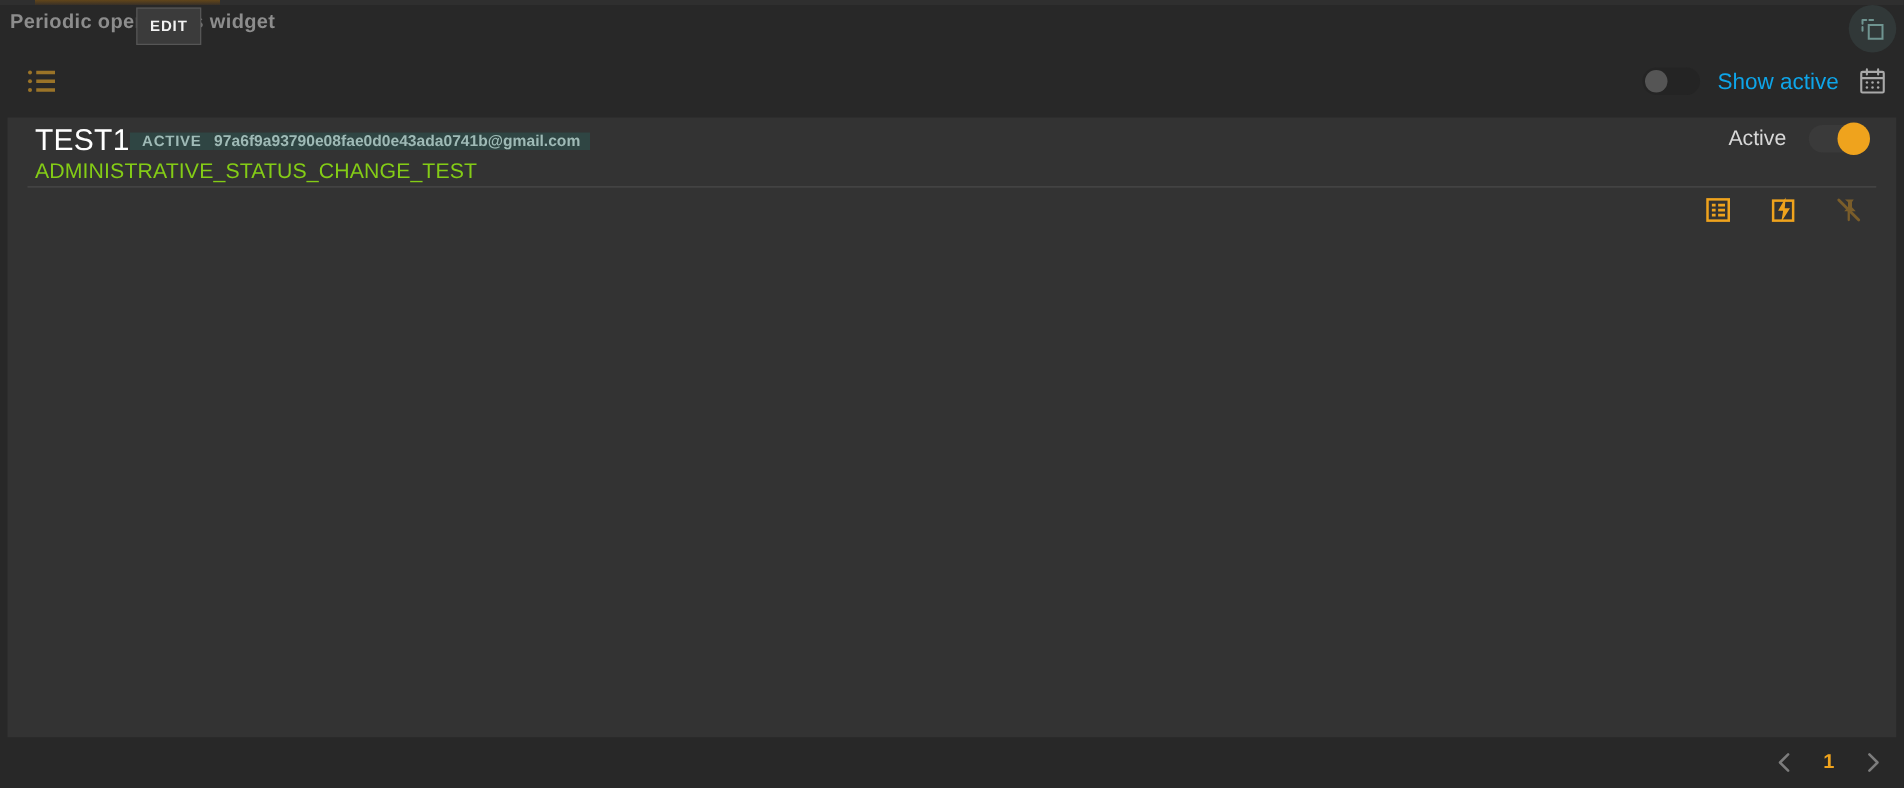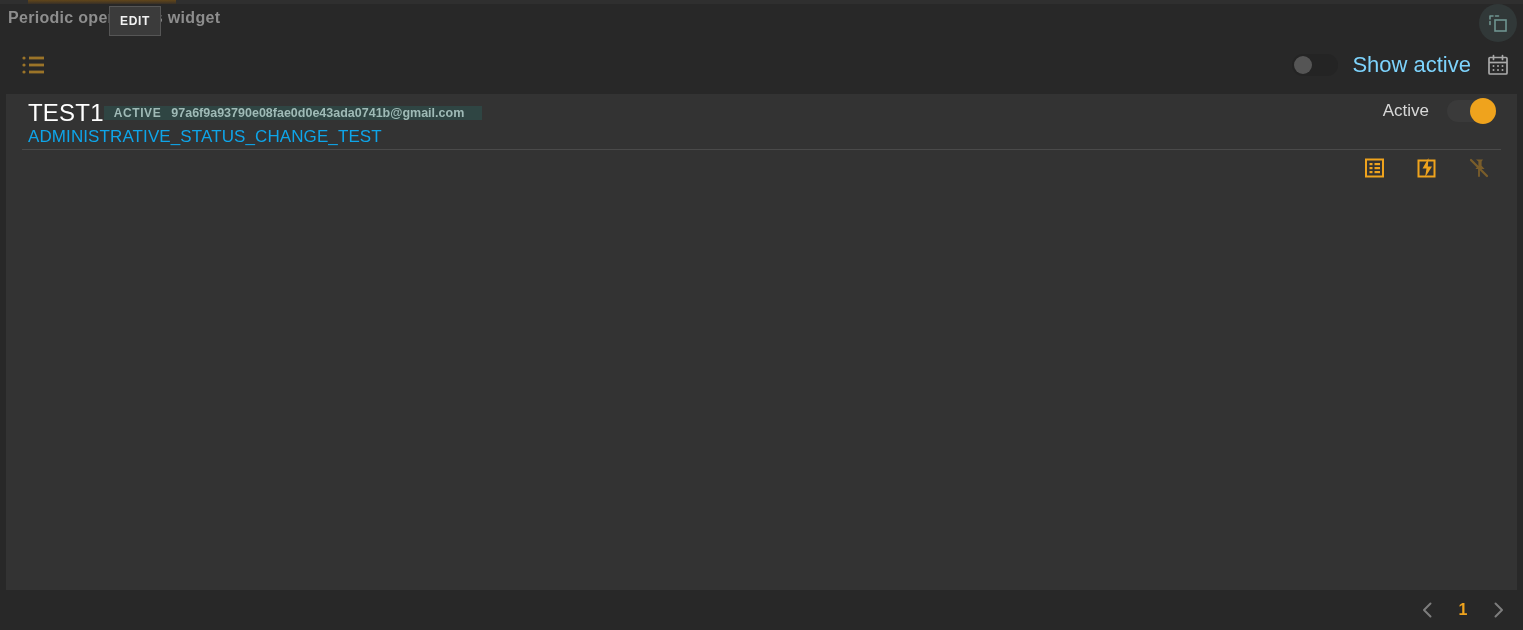--- a/index.html
+++ b/index.html
@@ -102,22 +102,22 @@
     background: #555555;
   }
   .switch.on { background: #3a3a3a; }
   .switch.on .knob {
     left: auto; right: -3px;
     top: -2px;
     width: 26px; height: 26px;
     background: #efa31d;
   }
   .toolbar-label {
-    font-size: 22px;
-    color: #7dd3fc;
+    font-size: 18px;
+    color: #0ea5e9;
     white-space: nowrap;
   }
   .cal-btn { width: 26px; height: 26px; display:flex; align-items:center; justify-content:center; }
 
   
   .card {
     position: absolute; left: 6px; top: 94px;
     width: 1511px; height: 496px;
     background: #333333;
   }
@@ -153,27 +153,27 @@
     font-weight: bold;
     letter-spacing: .6px;
     color: #9fbab6;
     padding: 0 10px;
     white-space: nowrap;
   }
   .row-email {
     font-size: 12.5px;
     font-weight: bold;
     color: #9fbab6;
-    padding-right: 18px;
+    padding-right: 8px;
     white-space: nowrap;
   }
   .row-line2 {
     margin-top: 1px;
     font-size: 17px;
-    color: #0ea5e9;
+    color: #84cc16;
     letter-spacing: .1px;
     white-space: nowrap;
   }
   .row-right {
     position: absolute; right: 24px; top: 6px;
     display: flex; align-items: center; gap: 18px;
   }
   .row-right .toolbar-label { font-size: 17px; color: #d8d8d8; }
 
   

